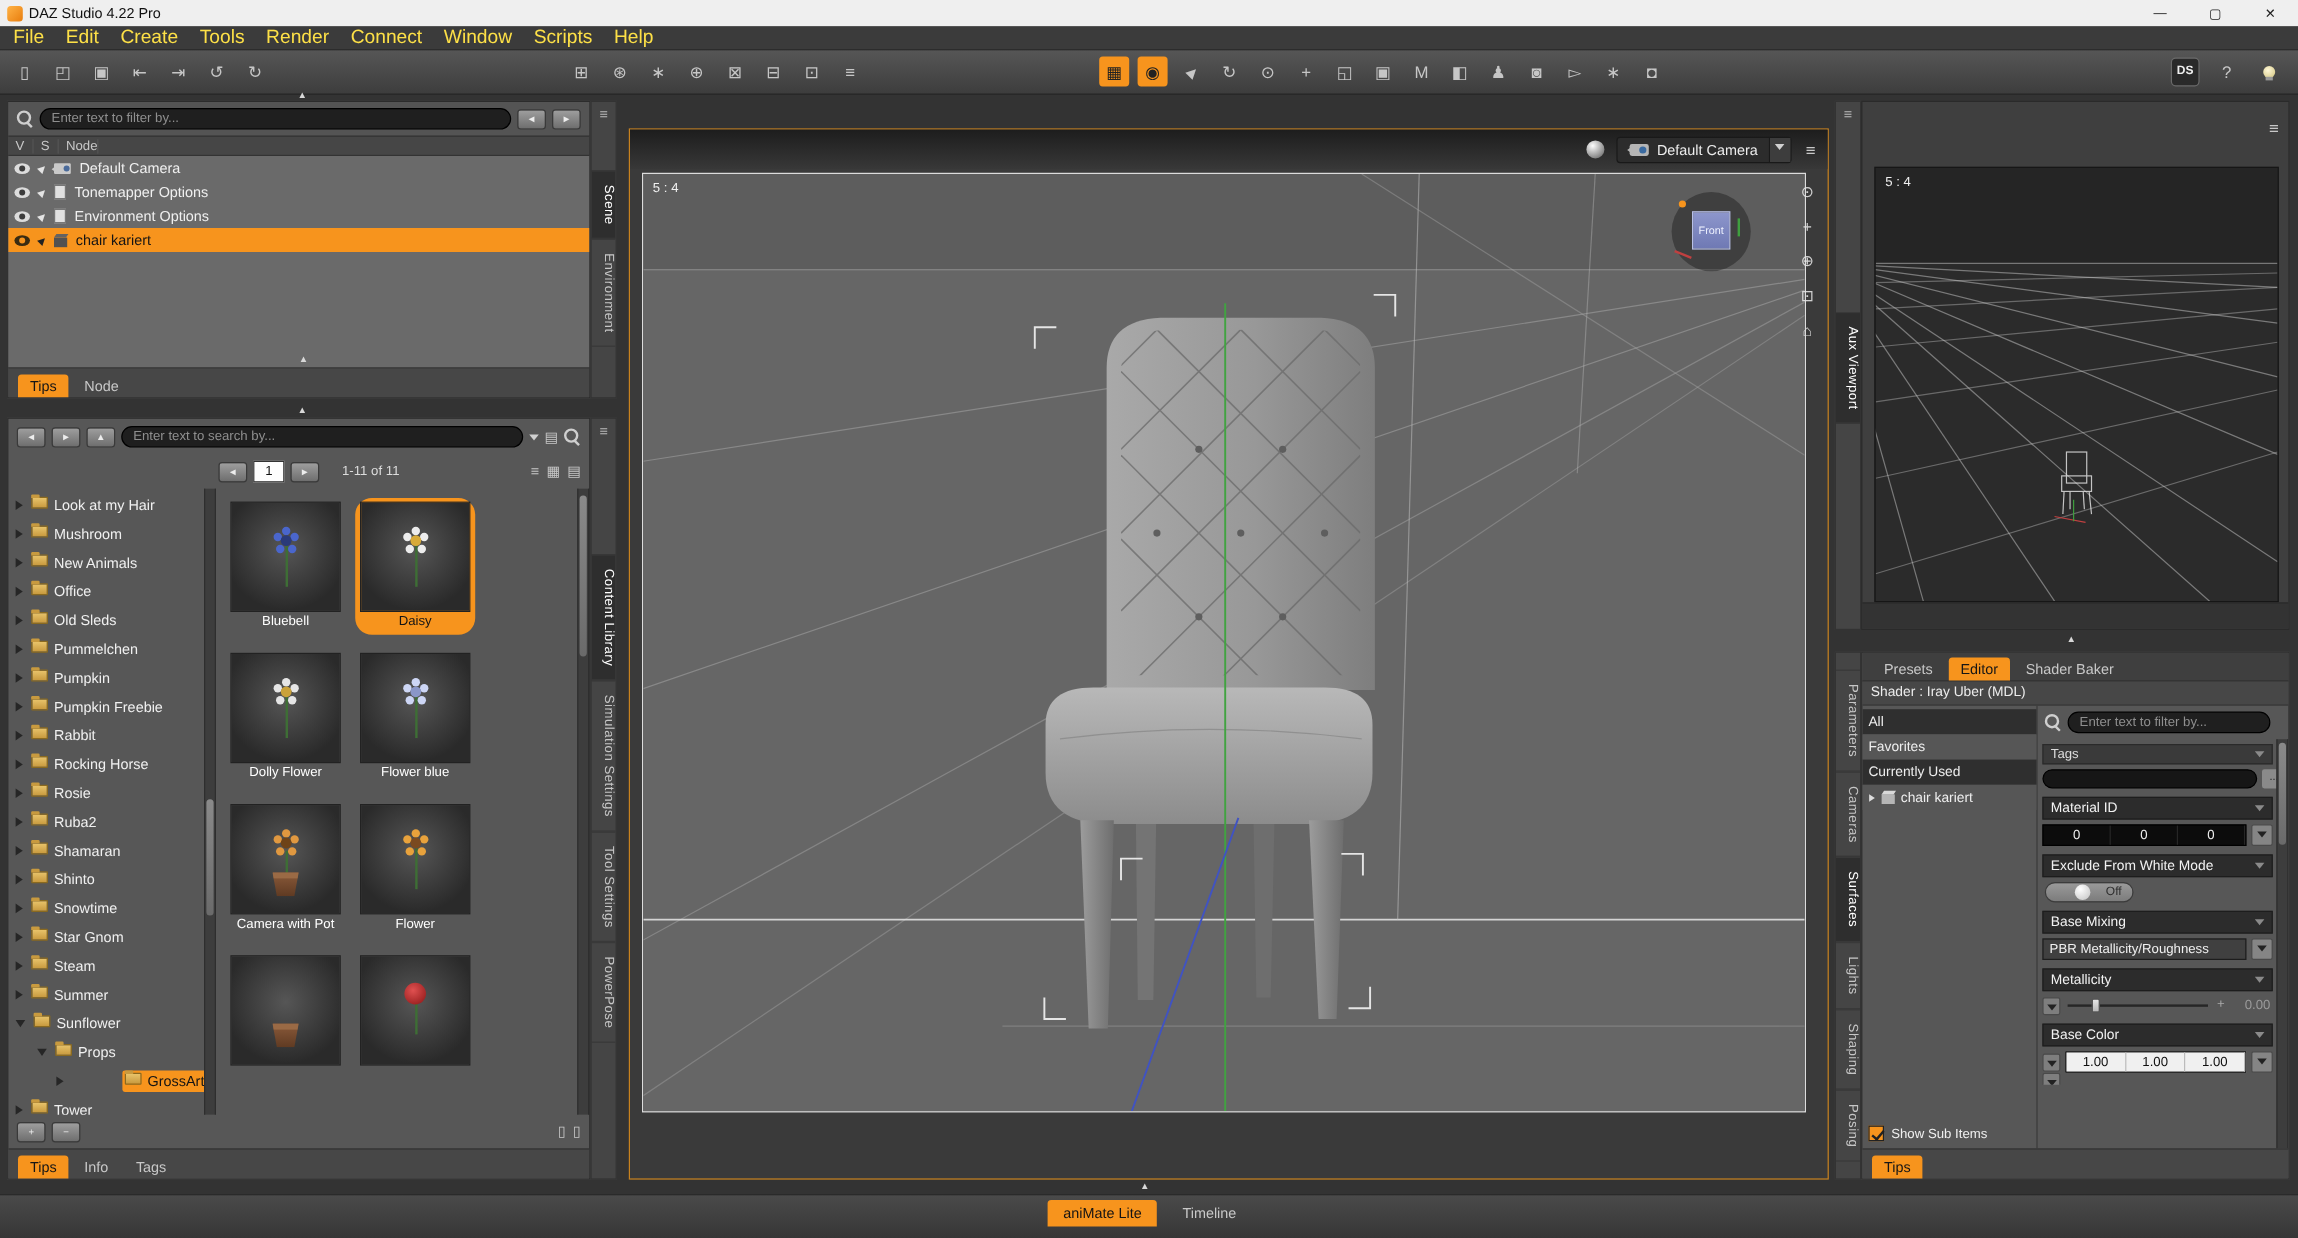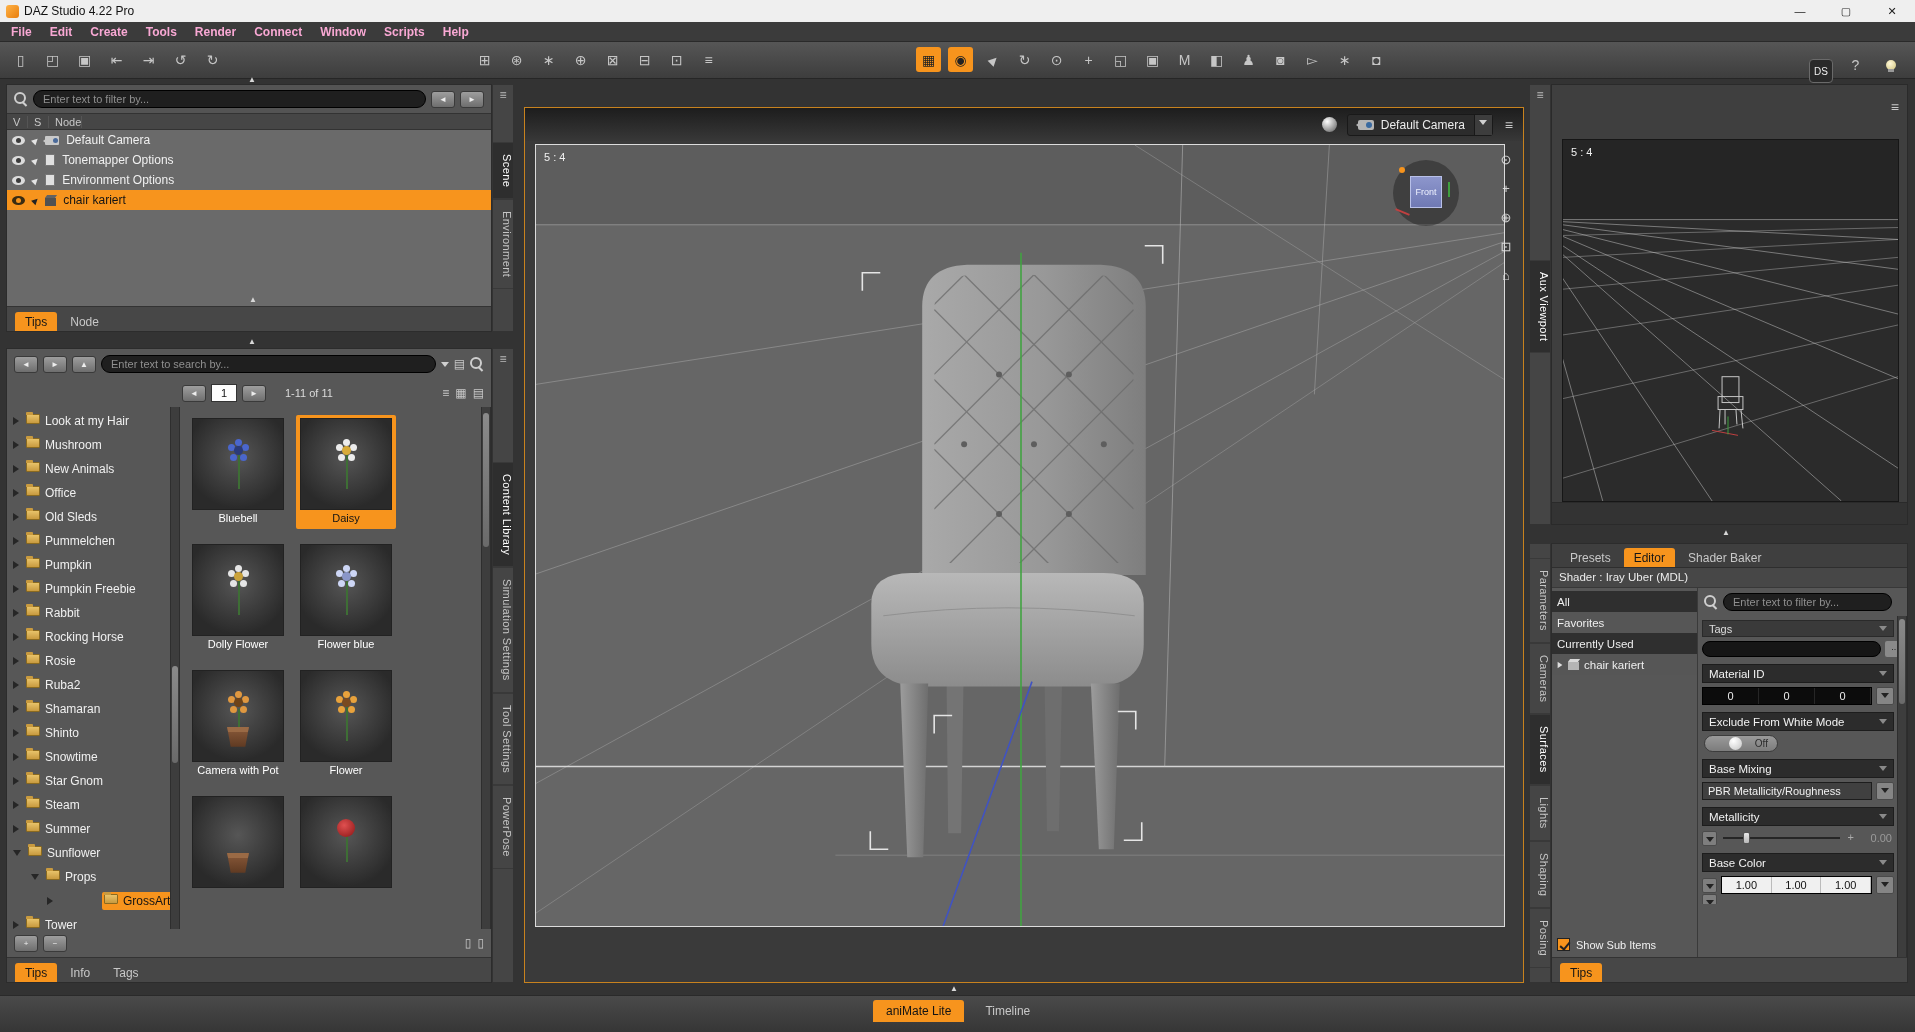--- a/index.html
+++ b/index.html
@@ -10,30 +10,30 @@
 
   
   .titlebar { position:absolute; left:0; top:0; width:1915px; height:22px; background:#efefef; display:flex; align-items:center; }
   .tb-logo { width:13px; height:13px; margin:0 5px 0 6px; background:linear-gradient(135deg,#ffb347,#e87d0d); border-radius:3px; flex:none; }
   .tb-title { font-size:12px; color:#111; }
   .tb-controls { margin-left:auto; display:flex; height:100%; }
   .tb-btn { width:46px; height:100%; display:flex; align-items:center; justify-content:center; font-size:11px; color:#222; }
 
   
   .menubar { position:absolute; left:0; top:22px; width:1915px; height:20px; background:#3b3b3b; border-bottom:1px solid #2a2a2a; display:flex; align-items:center; padding-left:2px; }
-  .menu-item { padding:2px 9px; font-size:12px; color:#f9a8d4;font-weight:bold; }
+  .menu-item { padding:2px 9px; font-size:16px; color:#fde047; }
 
   
   .toolbar { position:absolute; left:0; top:42px; width:1915px; height:37px; background:linear-gradient(#565656,#3d3d3d); border-bottom:1px solid #262626; }
   .tgroup { position:absolute; top:5px; display:flex; gap:7px; align-items:center; }
   .tg1 { left:8px; } .tg2 { left:472px; } .tg3 { left:916px; } .tg4 { right:12px; gap:10px; }
   .tool { width:25px; height:25px; display:flex; align-items:center; justify-content:center; color:#c6c6c6; font-size:14px; }
   .tool.orange { background:#f7941d; border-radius:3px; color:#222; }
   .tool.rot .tglyph { display:inline-block; transform:rotate(-45deg); }
-  .ds-badge { width:24px; height:24px; background:#2a2a2a; border:1px solid #6a6a6a; border-radius:4px; color:#eee; font-size:10px; font-weight:normal; display:flex; align-items:center; justify-content:center;margin-top:12px; }
+  .ds-badge { width:24px; height:24px; background:#2a2a2a; border:1px solid #6a6a6a; border-radius:4px; color:#eee; font-size:10px; font-weight:bold; display:flex; align-items:center; justify-content:center; }
   .bulb i { display:block; width:10px; height:10px; border-radius:50%; background:radial-gradient(circle at 40% 35%,#fff8d8,#cfc17a); }
   .bulb i::after { content:""; display:block; width:6px; height:3px; background:#999; margin:9px auto 0; }
 
   
   .panel { position:absolute; background:#575757; border:1px solid #2c2c2c; display:flex; flex-direction:column; }
   .prow { display:flex; align-items:center; gap:5px; padding:0 7px; flex:none; }
   .pill { flex:1; height:18px; background:#1f1f1f; border:1px solid #000; border-radius:9px; color:#cfcfcf; font-size:11px; padding:0 9px; font-family:"Liberation Sans", sans-serif; }
   .pill::placeholder, .pagebox::placeholder { color:#8f8f8f; }
   .rbtn { width:24px; height:17px; background:linear-gradient(#9e9e9e,#6e6e6e); border:1px solid #3a3a3a; border-radius:3px; color:#ededed; font-size:8px; display:flex; align-items:center; justify-content:center; flex:none; }
   .mag { width:14px; height:14px; position:relative; flex:none; }
@@ -103,21 +103,21 @@
   .pillwrap { display:flex; align-items:flex-start; gap:5px; padding:2px 6px 2px 2px; border-radius:2px; }
   .trow.sel .pillwrap { background:#f7941d; color:#141414;margin-left:44px; }
   .folder { width:14px; height:10px; background:linear-gradient(#e8c36a,#c89a3f); border-radius:1px; position:relative; flex:none; border:1px solid #8a6a20; }
   .folder::before { content:""; position:absolute; top:-3px; left:-1px; width:7px; height:3px; background:#c89a3f; border-radius:1px 1px 0 0; }
   .sb { width:10px; background:#3d3d3d; border-left:1px solid #2e2e2e; border-right:1px solid #2e2e2e; position:relative; flex:none; }
   .sbthumb { position:absolute; left:1px; right:1px; background:linear-gradient(#8a8a8a,#6a6a6a); border-radius:3px; }
   .sb-tree .sbthumb { top:259px; height:97px; }
   .sb-thumbs .sbthumb { top:6px; height:134px; }
   .thumbs { flex:1; display:grid; grid-template-columns:repeat(2,100px); gap:12px 8px; padding:8px 2px 0 8px; align-content:start; overflow:hidden; }
   .thumb { width:100px; padding-bottom:2px; }
-  .thumb.sel { background:#f7941d; border-radius:2px; }
+  .thumb.sel { background:#f7941d; border-radius:14px; }
   .timg { width:92px; height:92px; margin:3px auto 0; background:radial-gradient(circle at 50% 42%,#565656 0%,#2a2a2a 75%); position:relative; border:1px solid #222; overflow:hidden; }
   .tname { text-align:center; font-size:11px; color:#fff; height:17px; line-height:17px; overflow:hidden; }
   .thumb.sel .tname { color:#141414; }
   .stem { position:absolute; left:50%; top:38%; width:2px; height:40%; background:#3e6e35; }
   .bloom { position:absolute; left:50%; top:34%; width:9px; height:9px; margin:-4px 0 0 -4px; border-radius:50%; background:var(--c,#888);
            box-shadow:0 -8px 0 -1px var(--p,#ccc), 7px -3px 0 -1px var(--p,#ccc), 5px 7px 0 -1px var(--p,#ccc), -5px 7px 0 -1px var(--p,#ccc), -7px -3px 0 -1px var(--p,#ccc); }
   .pot { display:none; position:absolute; left:50%; top:62%; width:26px; height:20px; margin-left:-13px; background:linear-gradient(#8a5a3a,#5f3a22); clip-path:polygon(8% 0,92% 0,78% 100%,22% 100%); }
   .pot::before { content:""; position:absolute; top:0; left:0; right:0; height:5px; background:#9a6a45; }
   .t-bluebell { --p:#4a66cc; --c:#2a3a7a; }
   .t-daisy { --p:#ececec; --c:#d8ab39; }

